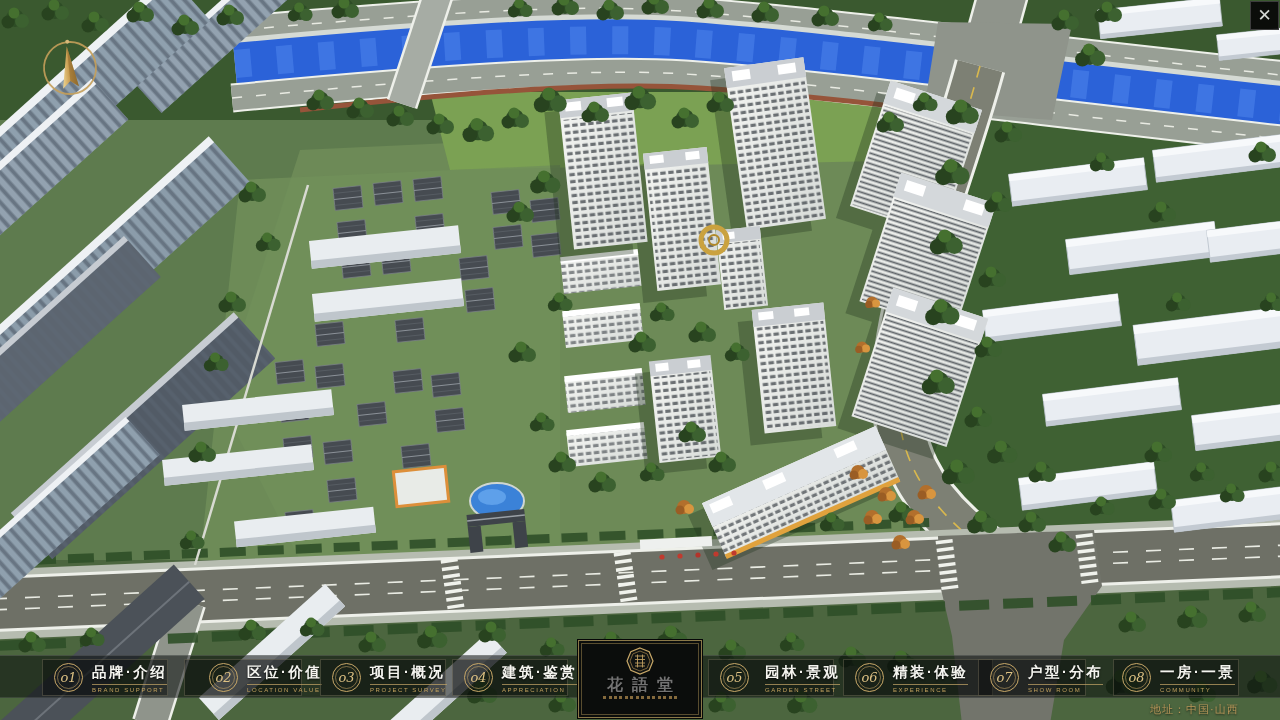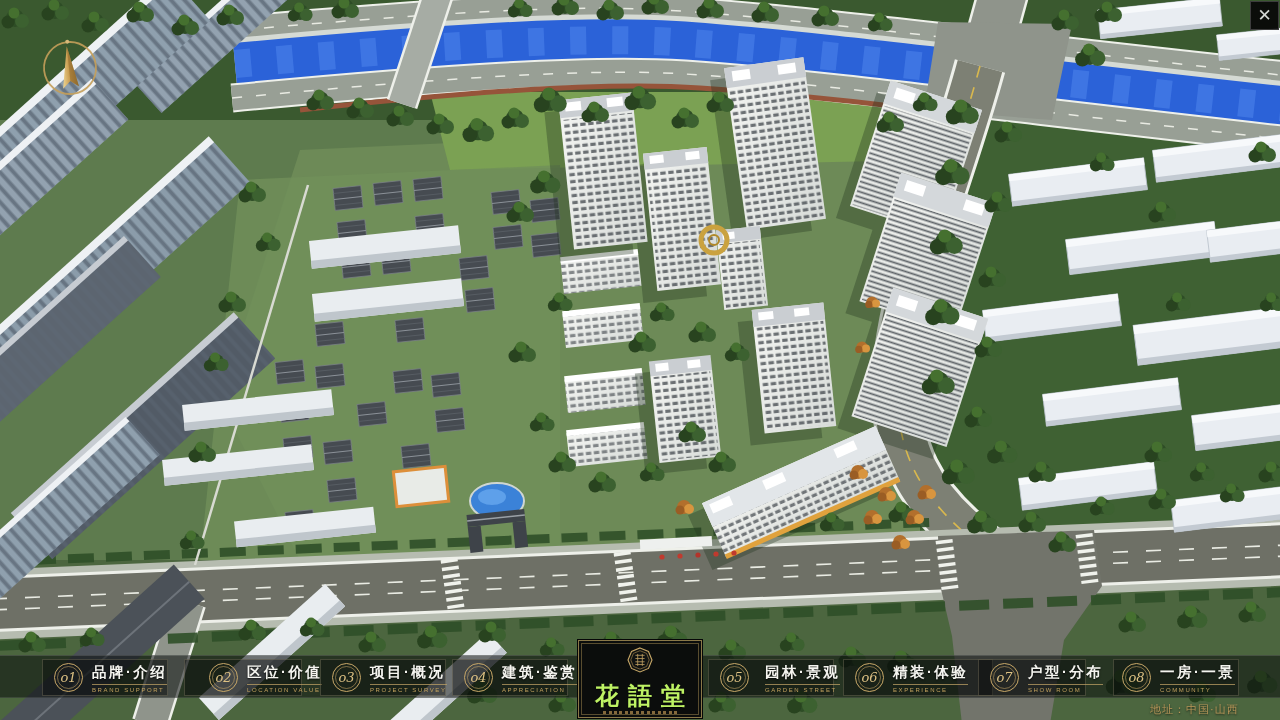--- a/index.html
+++ b/index.html
@@ -25,22 +25,22 @@
   .nav-texts{display:flex;flex-direction:column;align-items:flex-start;}
   .nav-label{font-size:14.5px;font-weight:bold;color:#f4f4ef;letter-spacing:2.5px;white-space:nowrap;
     text-shadow:0 1px 2px rgba(0,0,0,.8);}
   .nav-rule{width:100%;height:1px;background:rgba(190,160,100,.75);margin:2px 0 2px 0;}
   .nav-sub{font-size:6px;color:#c2a15e;letter-spacing:1.6px;white-space:nowrap;}
   
   .logo-panel{position:absolute;left:578px;top:640px;width:124px;height:78px;background:#0b0d0c;
     border:1px solid #8a7848;box-sizing:border-box;cursor:pointer;box-shadow:0 0 0 1px #060707;}
   .logo-inner{position:absolute;inset:2px;border:1px solid rgba(185,155,90,.45);
     display:flex;flex-direction:column;align-items:center;justify-content:flex-start;padding-top:3px;box-sizing:border-box;}
-  .logo-title{font-family:"DejaVu Serif",serif;font-weight:bold;font-size:24px;color:#bef264;
-    letter-spacing:9px;padding-left:9px;line-height:1.1;margin-top:10px;
+  .logo-title{font-family:"DejaVu Serif",serif;font-weight:bold;font-size:16px;color:#737373;
+    letter-spacing:9px;padding-left:9px;line-height:1.1;margin-top:1px;
     text-shadow:0 1px 1px #000;}
   .logo-dashes{width:74px;height:3px;margin-top:2px;opacity:.85;
     background:repeating-linear-gradient(90deg,#9a7a45 0 3px,transparent 3px 5.5px);}
   
   .address{position:absolute;left:1150px;top:702px;font-size:11px;color:#b9985a;letter-spacing:1px;
     white-space:nowrap;text-shadow:0 1px 2px rgba(0,0,0,.7);}
 </style>
 </head>
 <body>
 

